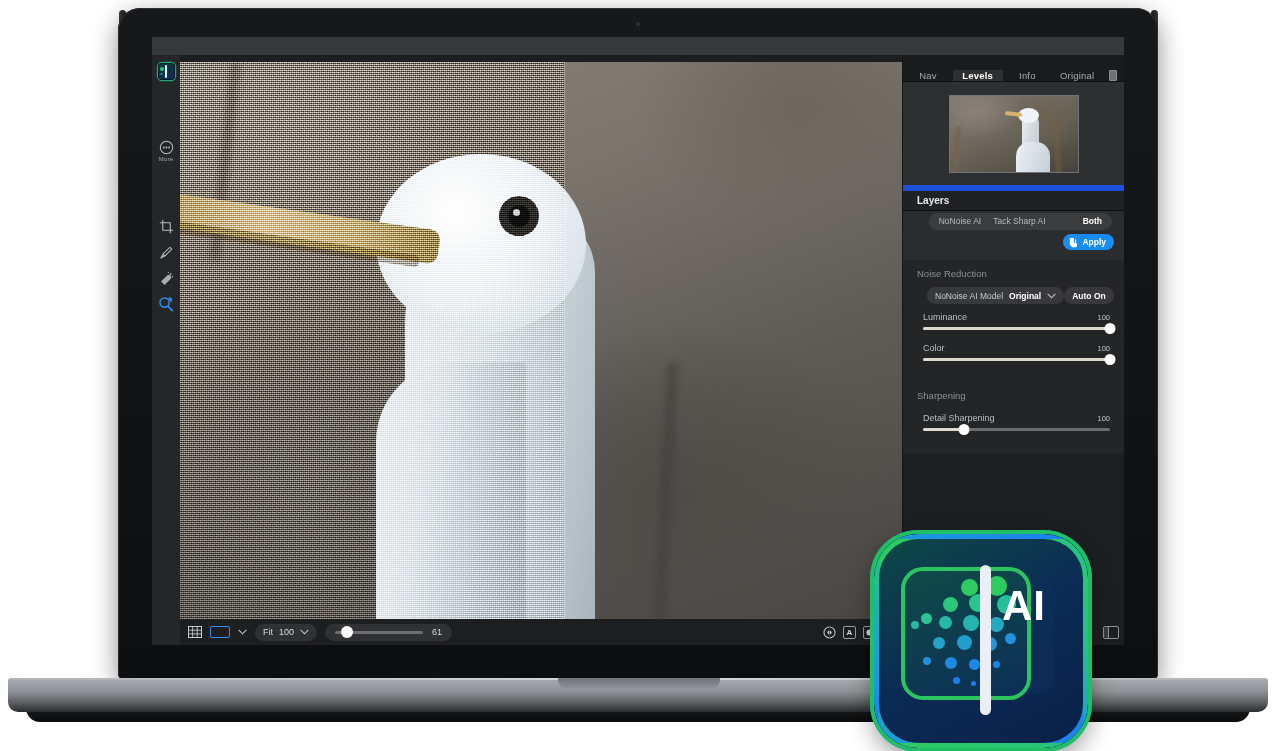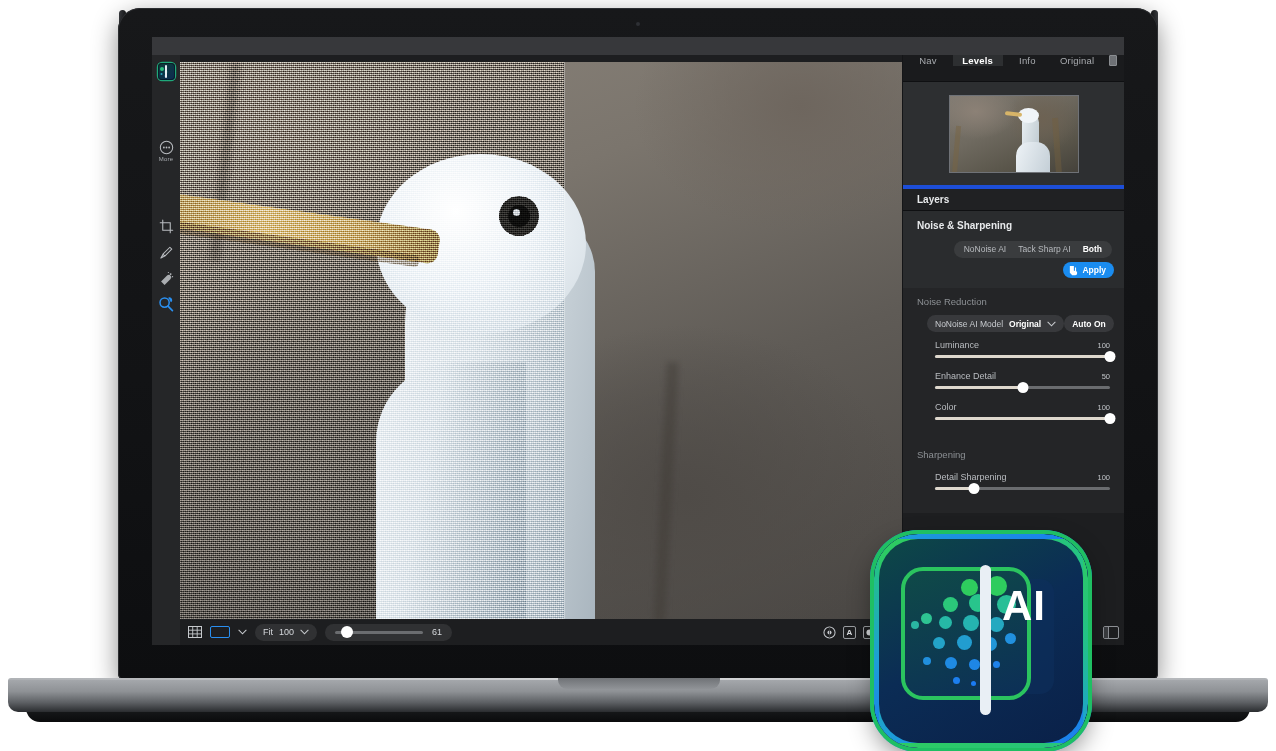--- a/index.html
+++ b/index.html
@@ -177,21 +177,21 @@
     border: 1.2px solid #8d9095; border-radius: 2px; display:flex;
   }
   .panel-toggle-br i { display:block; width:5px; height:100%; border-right:1.2px solid #8d9095; background:#3a3c3f; }
 
   
   .rpanel {
     position: absolute; left: 750px; top: 0; width: 222px; height: 590px;
     background: #1d1e20; border-left: 1px solid #141517;
   }
   .tabs {
-    display: flex; align-items: flex-start; height: 27px; background: #1a1b1d;
+    display: flex; align-items: flex-end; height: 27px; background: #1a1b1d;
     border-bottom: 1px solid #0f1012;
   }
   .tab {
     flex: 1; display: flex; align-items: center; justify-content: center;
     font-size: 9.5px; color: #a7aaae; letter-spacing: .2px;
   }
   .tab.active { background: #2d2f31; color: #ffffff; font-weight: 700; }
   .tab-collapse { width: 22px; display:flex; align-items:center; justify-content:center; }
   .collapse-glyph { width: 8px; height: 11px; background: #6e7175; border: 1px solid #8a8d91; border-radius: 1px; }
 
@@ -200,33 +200,33 @@
   }
   .nav-thumb {
     width: 130px; height: 78px; border: 1px solid #6f7277; overflow: hidden; position: relative;
   }
   .nav-thumb .mini-scene { position:absolute; inset:0; }
 
   .sect-head {
     height: 26px; display: flex; align-items: center; padding: 0 14px;
     font-size: 10px; font-weight: 700; color: #e8eaec;
   }
-  .sect-layers { background: #202123; border-top: 4px solid #1d4ed8; border-bottom: 1px solid #0f1012; }
+  .sect-layers { background: #202123; border-top: 6px solid #1d4ed8; border-bottom: 1px solid #0f1012; }
   .sect-ns { background: #2a2c2e; height: 28px; }
 
   .ns-body { background: #2a2c2e; padding: 2px 0 10px; }
   .seg-row { display:flex; justify-content:flex-end; padding-right: 12px; }
   .segmented {
     display: inline-flex; align-items: center; height: 17px;
     background: #3a3c3e; border-radius: 9px; padding: 0 4px;
   }
   .seg {
     font-size: 8.5px; color: #b7babe; padding: 0 6px; line-height: 17px;
   }
-  .seg.active { color: #ffffff; font-weight: 700; }
+  .seg.active { color: #ffffff; font-weight: 700; margin-left: 25px; }
 
   .apply-row { display:flex; justify-content:flex-end; padding: 4px 10px 0 0; }
   .apply-btn {
     display:inline-flex; align-items:center; gap:3px; height: 16px; padding: 0 8px 0 5px;
     background: #1a8cf0; border-radius: 8px; color:#fff; font-size: 8.5px; font-weight: 600;
   }
 
   .sub {
     padding: 8px 0 10px; background: #242527;
   }
@@ -237,21 +237,21 @@
   .dropdown {
     display:flex; align-items:center; gap:6px; height: 17px; padding: 0 8px;
     background: #38393c; border-radius: 9px; font-size: 8.5px; color:#c8cbcf;
   }
   .dropdown b { color:#ffffff; font-weight:700; }
   .btn-auto {
     height: 17px; padding: 0 8px; background: #38393c; border-radius: 9px;
     font-size: 8.5px; color:#ffffff; font-weight:700; display:flex; align-items:center;
   }
 
-  .slider-block { padding: 0 14px 0 32px; }
+  .slider-block { padding: 0 14px 0 20px; }
   .slider-head {
     display:flex; justify-content: space-between; align-items: baseline;
     font-size: 9px; color: #b9bcc0; margin-bottom: 5px;
   }
   .slider-head .val { font-size: 7.5px; color: #c3c6ca; }
   .track { position: relative; height: 3px; background: #6a6c6f; border-radius: 2px; margin-bottom: 13px; }
   .track .fill { position:absolute; left:0; top:0; height:3px; background:#ded8cd; border-radius:2px; }
   .track .knob { position:absolute; top:-4px; width:11px; height:11px; border-radius:50%; background:#fff; transform:translateX(-50%); }
 
   .sect-sharp { background: #242527; padding-top: 6px; }
@@ -463,23 +463,20 @@
               <div style="position:absolute;left:4px;top:30px;width:5px;height:48px;background:rgba(120,100,66,.5);transform:rotate(5deg);"></div>
               <div style="position:absolute;left:104px;top:22px;width:6px;height:56px;background:rgba(116,96,62,.45);transform:rotate(-4deg);"></div>
             </div>
           </div>
         </div>
 
         <div class="sect-head sect-layers">
           <span>Layers</span>
         </div>
 
-        <div class="sect-head sect-ns">
-          <span>Noise &amp; Sharpening</span>
-        </div>
 
         <div class="ns-body">
           <div class="seg-row">
             <div class="segmented">
               <span class="seg">NoNoise AI</span>
               <span class="seg">Tack Sharp AI</span>
               <span class="seg active">Both</span>
             </div>
           </div>
           <div class="apply-row">
@@ -510,30 +507,20 @@
             <div class="slider-head">
               <span>Luminance</span>
               <span class="val">100</span>
             </div>
             <div class="track">
               <span class="fill" style="width:100%"></span>
               <span class="knob" style="left:100%"></span>
             </div>
           </div>
 
-          <div class="slider-block">
-            <div class="slider-head">
-              <span>Enhance Detail</span>
-              <span class="val">50</span>
-            </div>
-            <div class="track">
-              <span class="fill" style="width:50%"></span>
-              <span class="knob" style="left:50%"></span>
-            </div>
-          </div>
 
           <div class="slider-block">
             <div class="slider-head">
               <span>Color</span>
               <span class="val">100</span>
             </div>
             <div class="track">
               <span class="fill" style="width:100%"></span>
               <span class="knob" style="left:100%"></span>
             </div>

